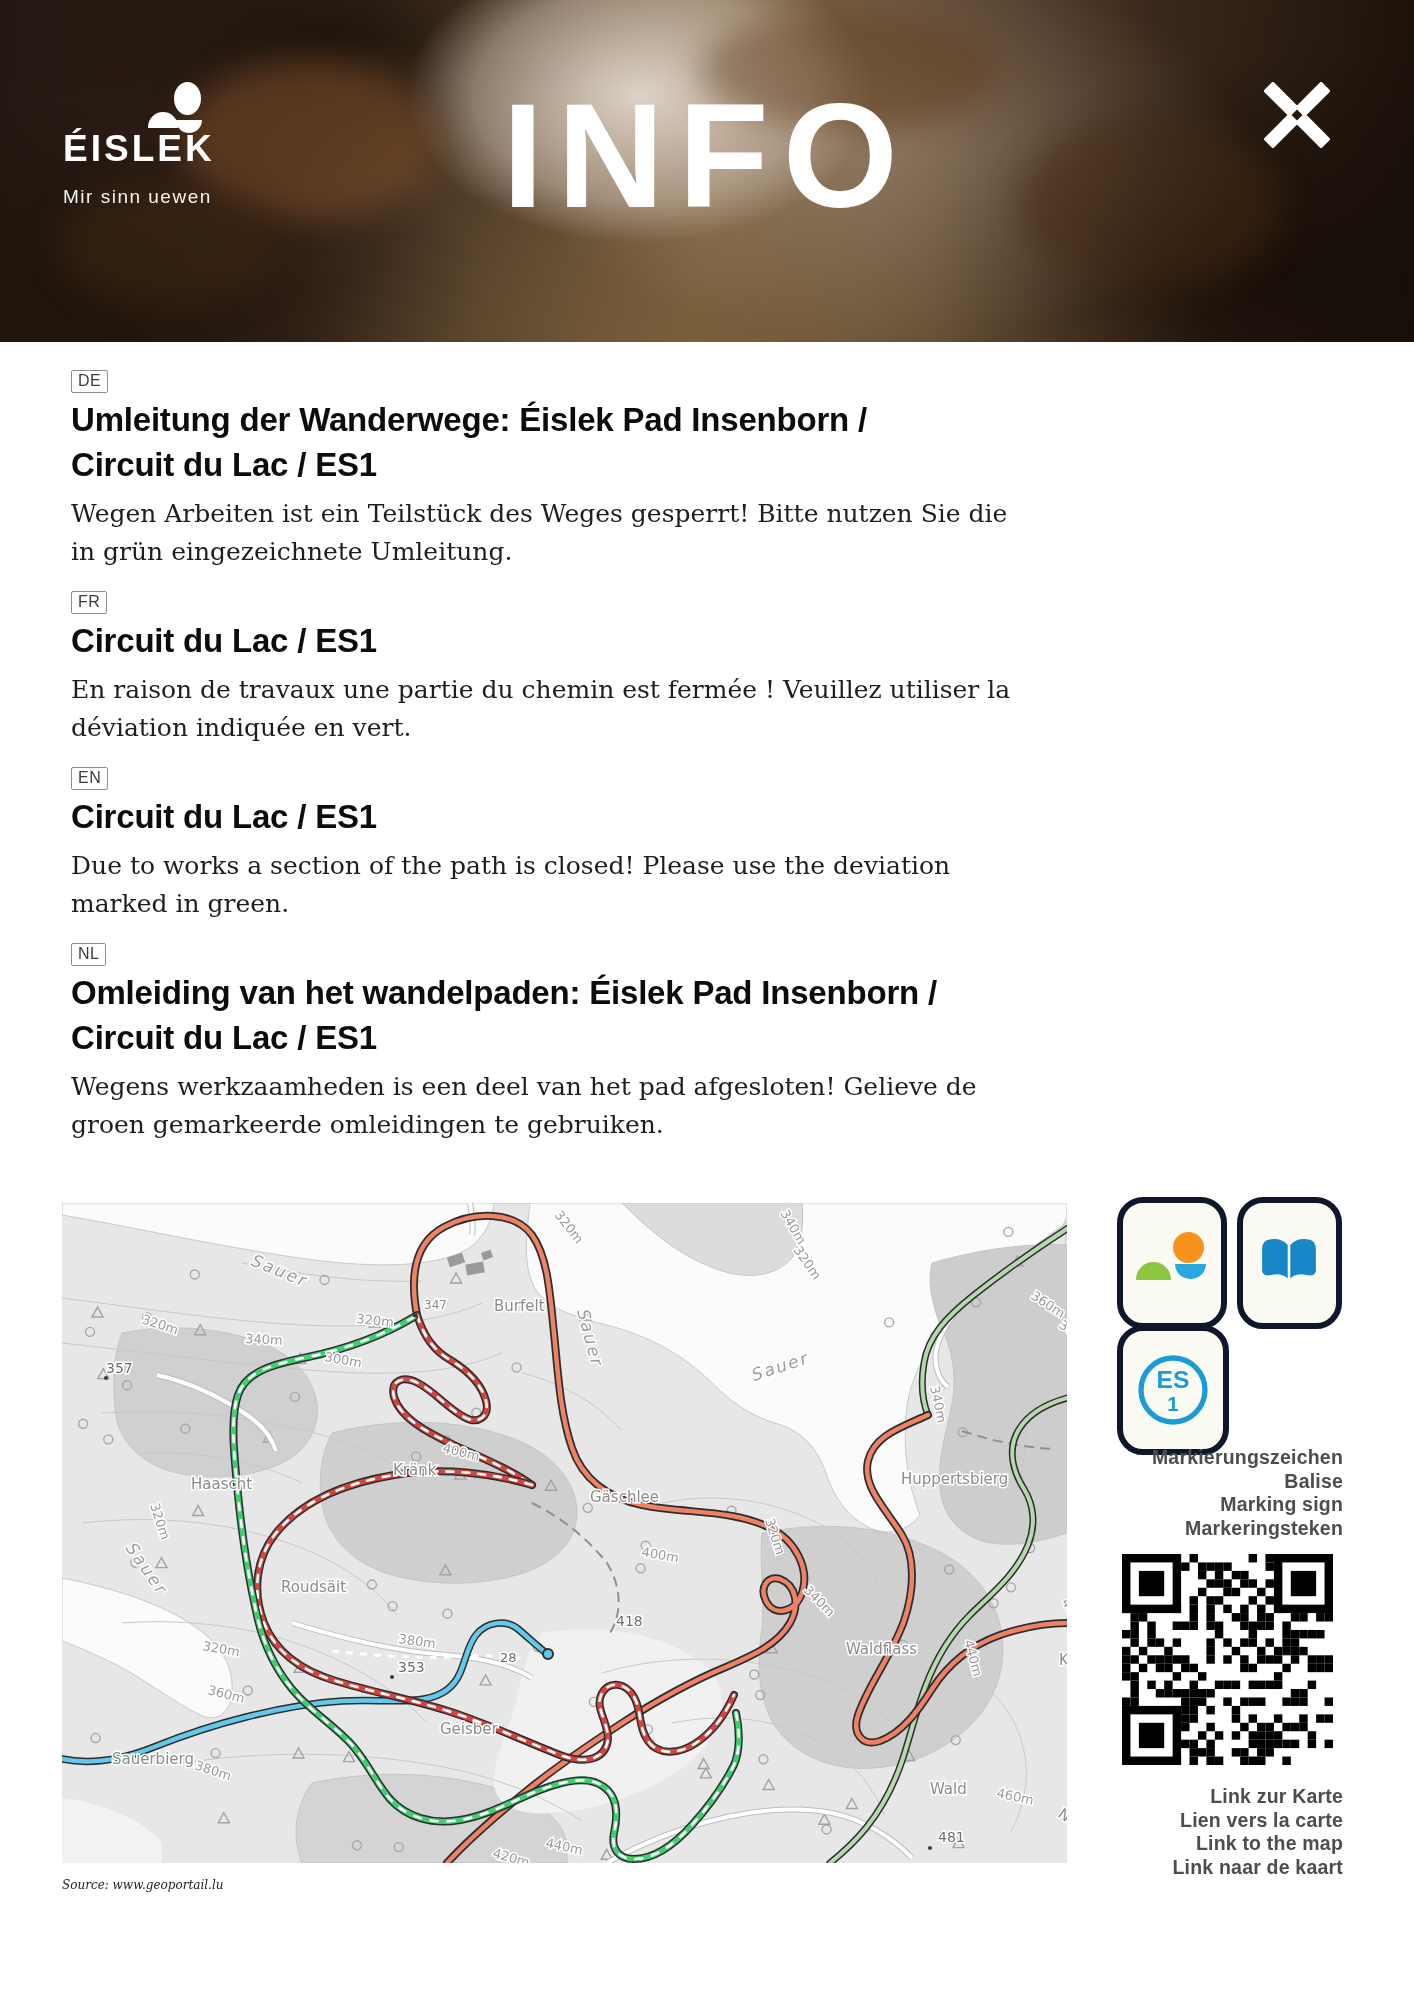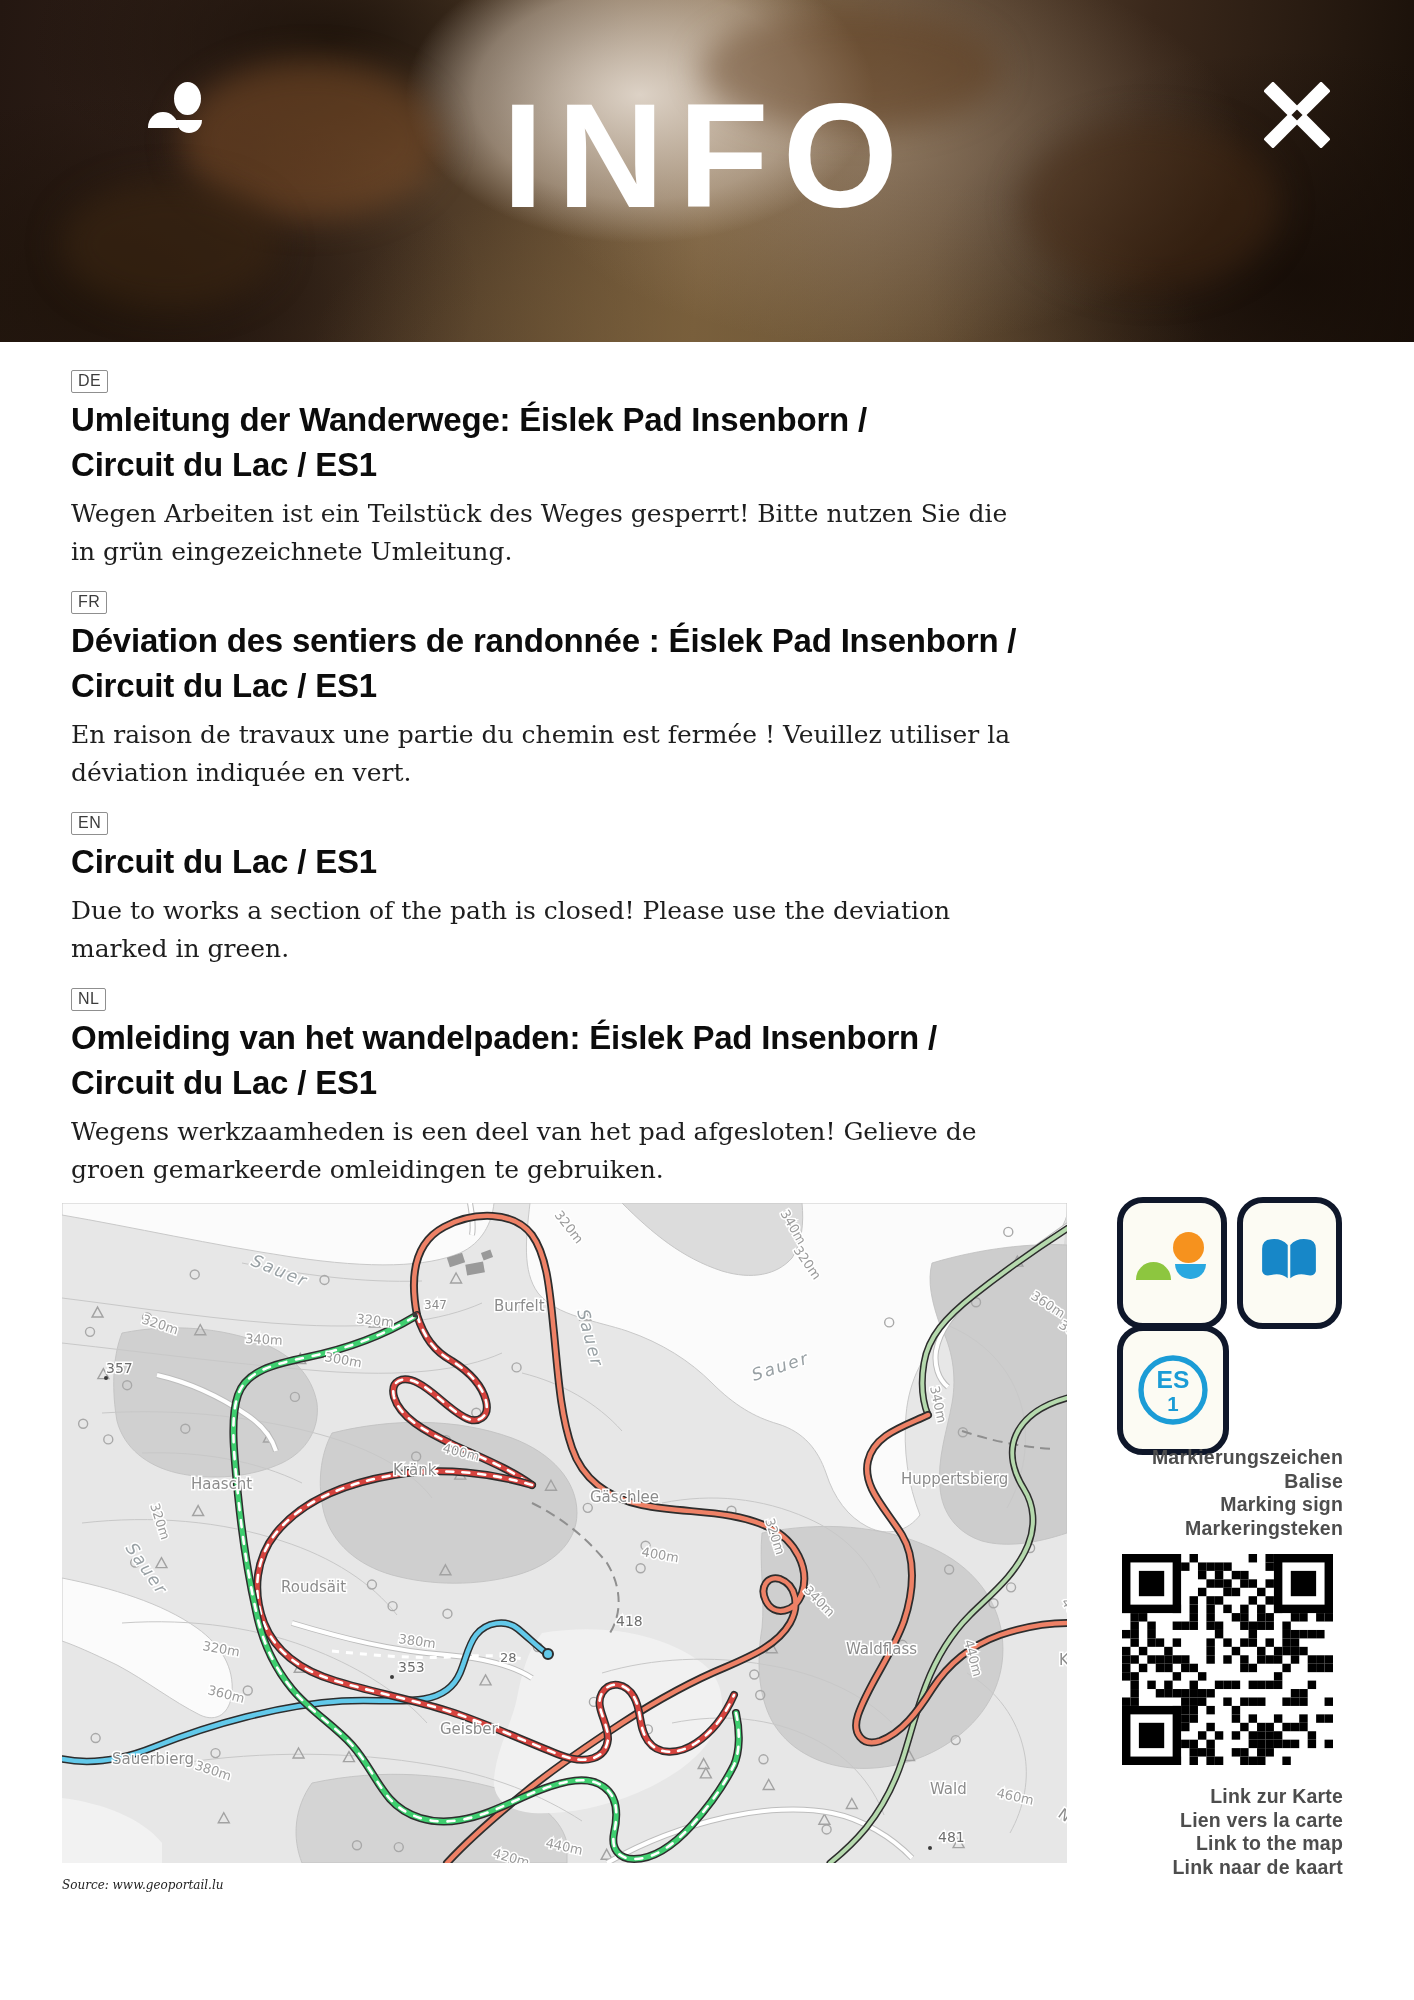--- a/index.html
+++ b/index.html
@@ -72,20 +72,24 @@
 </style>
 </head>
 <body>
 
 <div class="hero">
   <div class="foliage f1"></div>
   <div class="foliage f2"></div>
   <div class="foliage f3"></div>
   <div class="foliage f4"></div>
 
+  <div class="brand">
+    <div class="brand-name">ÉISLEK</div>
+    <div class="brand-tag">Mir sinn uewen</div>
+  </div>
   <div class="brand-dots">
     <div class="dot-ellipse"></div>
       <div class="dot-dome"></div>
       <div class="dot-invdome"></div>
   </div>
 
   <div class="info-title">INFO</div>
 
   <svg class="xlogo" viewBox="0 0 96 96">
     <g fill="#ffffff">
@@ -102,21 +106,20 @@
     <span class="lang-badge">DE</span>
     <h2>
       <div>Umleitung der Wanderwege: Éislek Pad Insenborn /</div>
       <div>Circuit du Lac / ES1</div>
     </h2>
     <p>Wegen Arbeiten ist ein Teilstück des Weges gesperrt! Bitte nutzen Sie die in grün eingezeichnete Umleitung.</p>
   </div>
   <div class="sec">
     <span class="lang-badge">FR</span>
     <h2>
-      <div>Déviation des sentiers de randonnée : Éislek Pad Insenborn /</div>
       <div>Circuit du Lac / ES1</div>
     </h2>
     <p>En raison de travaux une partie du chemin est fermée ! Veuillez utiliser la déviation indiquée en vert.</p>
   </div>
   <div class="sec">
     <span class="lang-badge">EN</span>
     <h2>
       <div>Circuit du Lac / ES1</div>
     </h2>
     <p>Due to works a section of the path is closed! Please use the deviation marked in green.</p>

